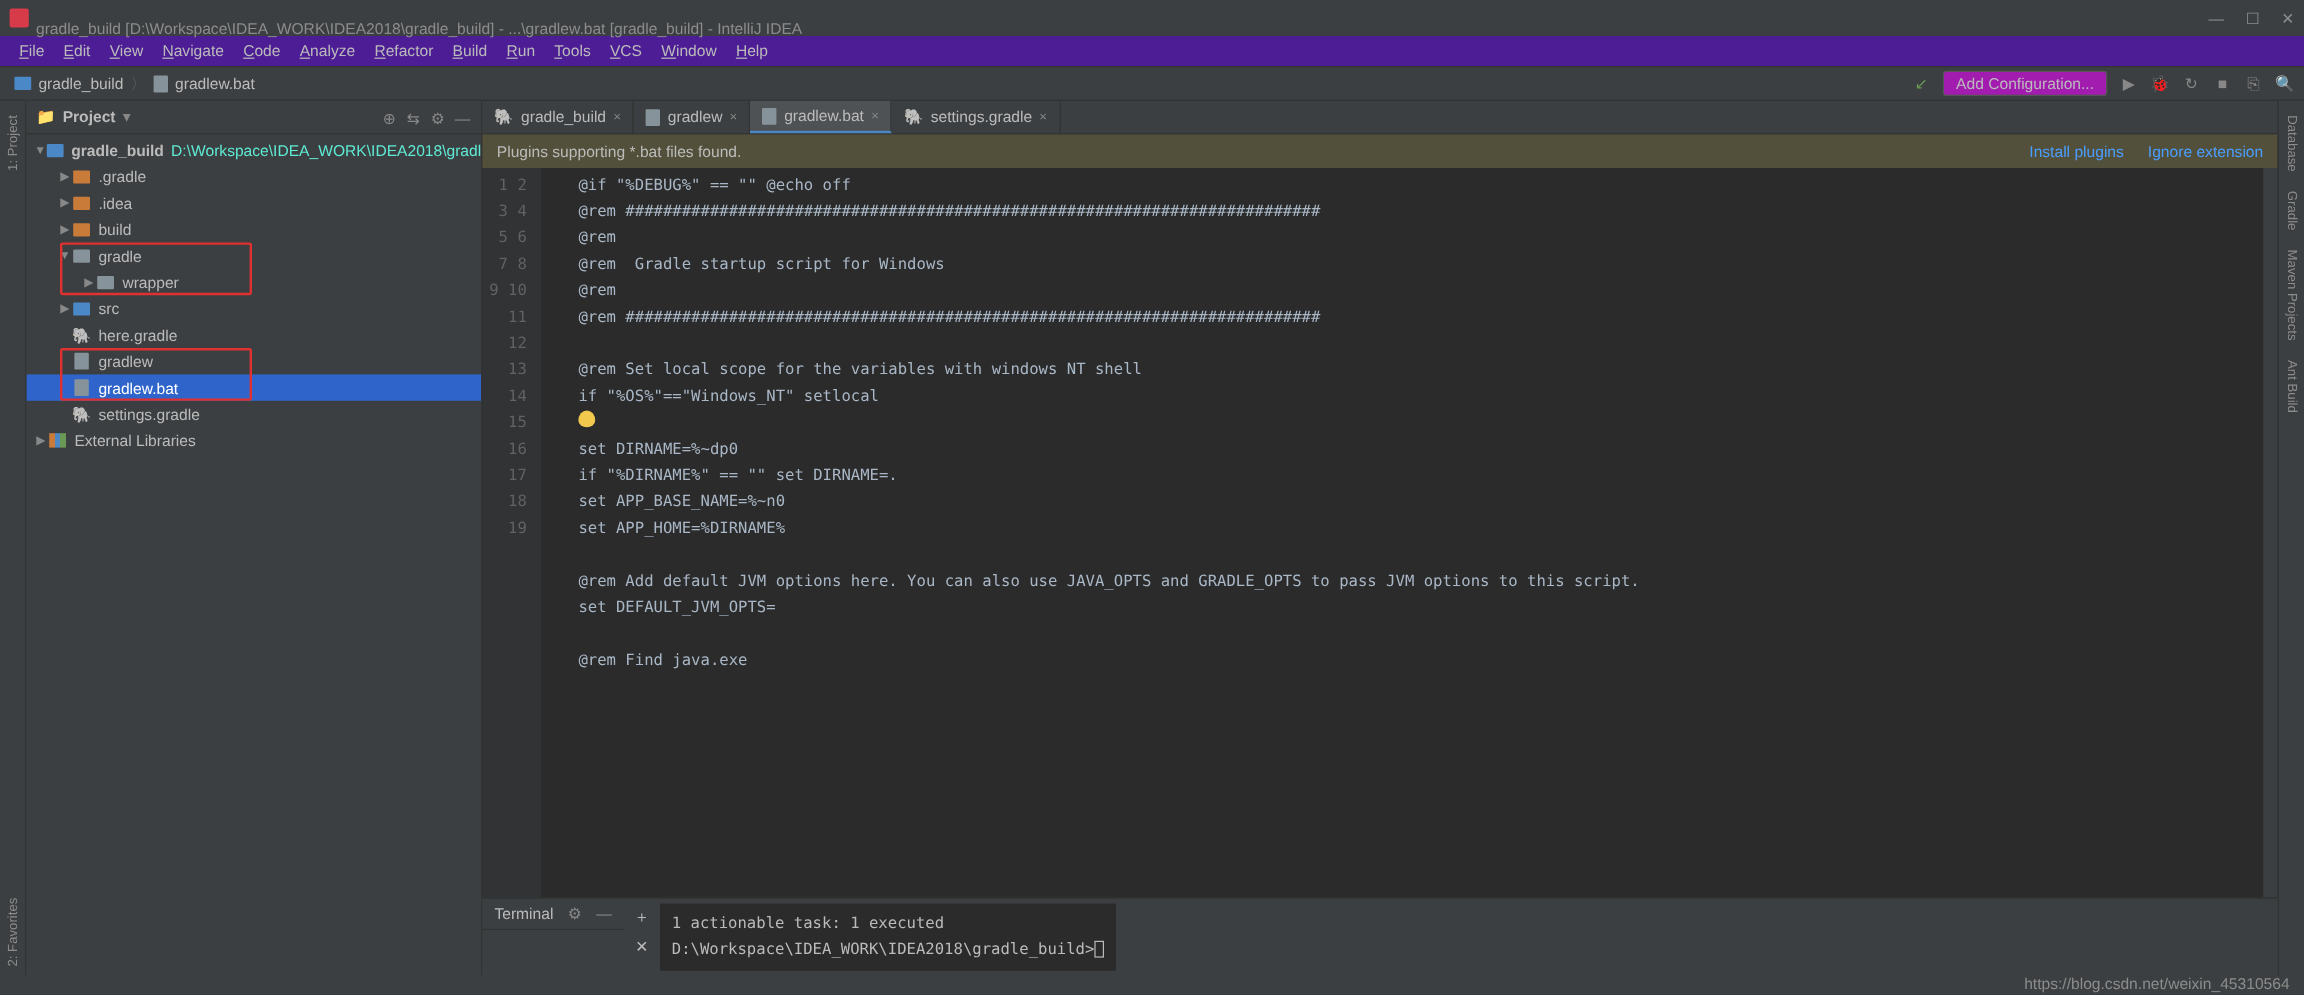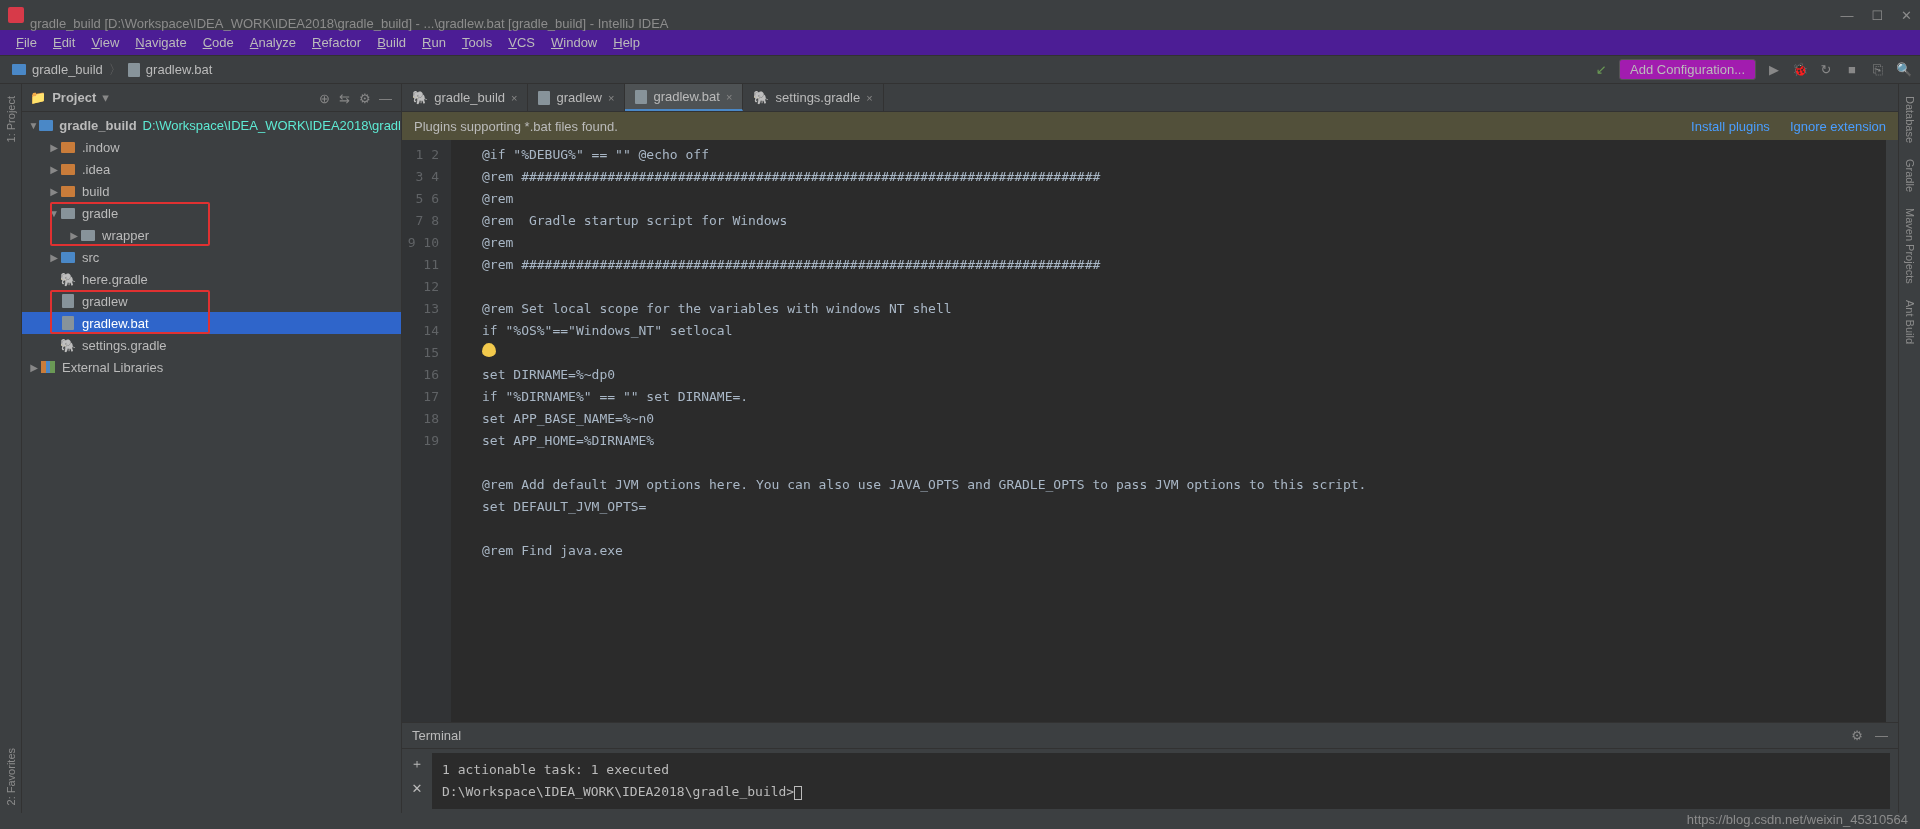--- a/index.html
+++ b/index.html
@@ -183,21 +183,20 @@
   right: 0;
   top: 0;
   bottom: 0;
   width: 12px;
   background: #3c3f41;
 }
 .terminal-panel {
   border-top: 1px solid #323232;
   background: #3c3f41;
   display: flex;
-  flex-direction: column;
 }
 .term-header {
   height: 26px;
   display: flex;
   align-items: center;
   padding: 0 10px;
   border-bottom: 1px solid #323232;
 }
 .term-header .t-spacer { flex: 1; }
 .term-header .t-icon { color: #888; margin-left: 12px; cursor: default; }
@@ -310,21 +309,21 @@
             <span class="folder-icon blue"></span>
           </span>
           <span class="tlabel" style="font-weight:bold">gradle_build</span>
           <span class="tpath">D:\Workspace\IDEA_WORK\IDEA2018\gradl</span>
         </div>
         <div class="tree-row" style="padding-left: 26px;">
           <span class="arrow">▶</span>
           <span class="ticon">
             <span class="folder-icon orange"></span>
           </span>
-          <span class="tlabel">.indow</span>
+          <span class="tlabel">.gradle</span>
         </div>
         <div class="tree-row" style="padding-left: 26px;">
           <span class="arrow">▶</span>
           <span class="ticon">
             <span class="folder-icon orange"></span>
           </span>
           <span class="tlabel">.idea</span>
         </div>
         <div class="tree-row" style="padding-left: 26px;">
           <span class="arrow">▶</span>

